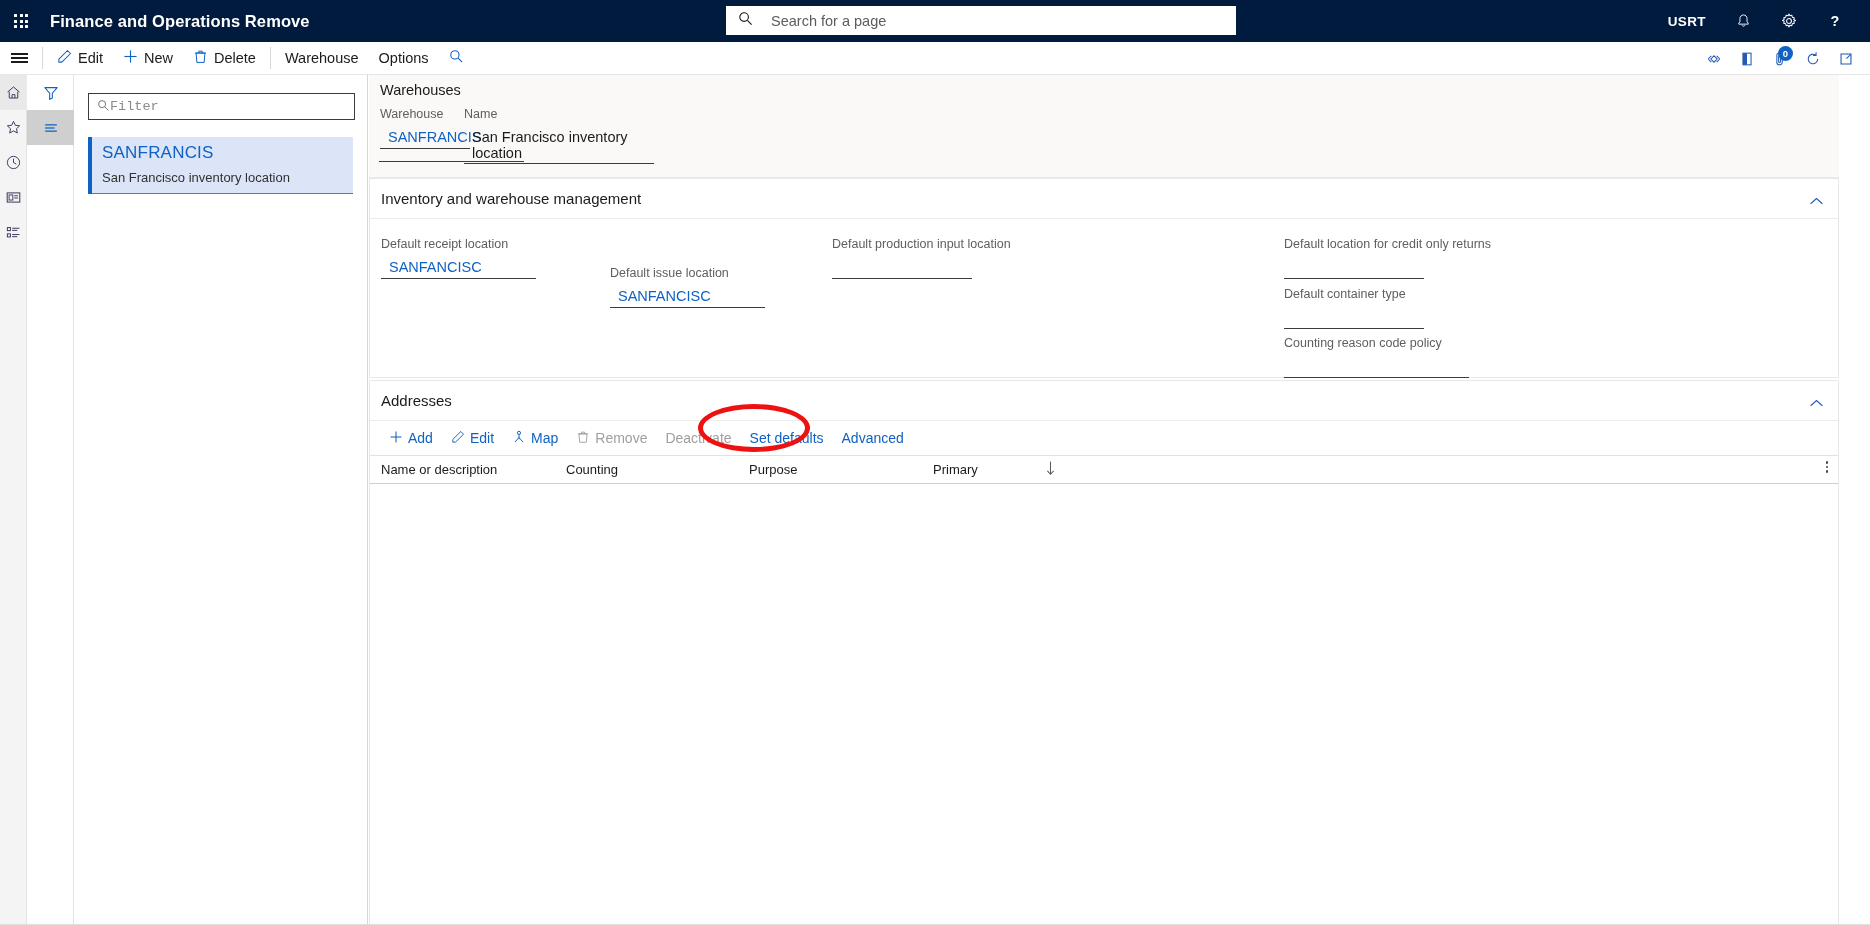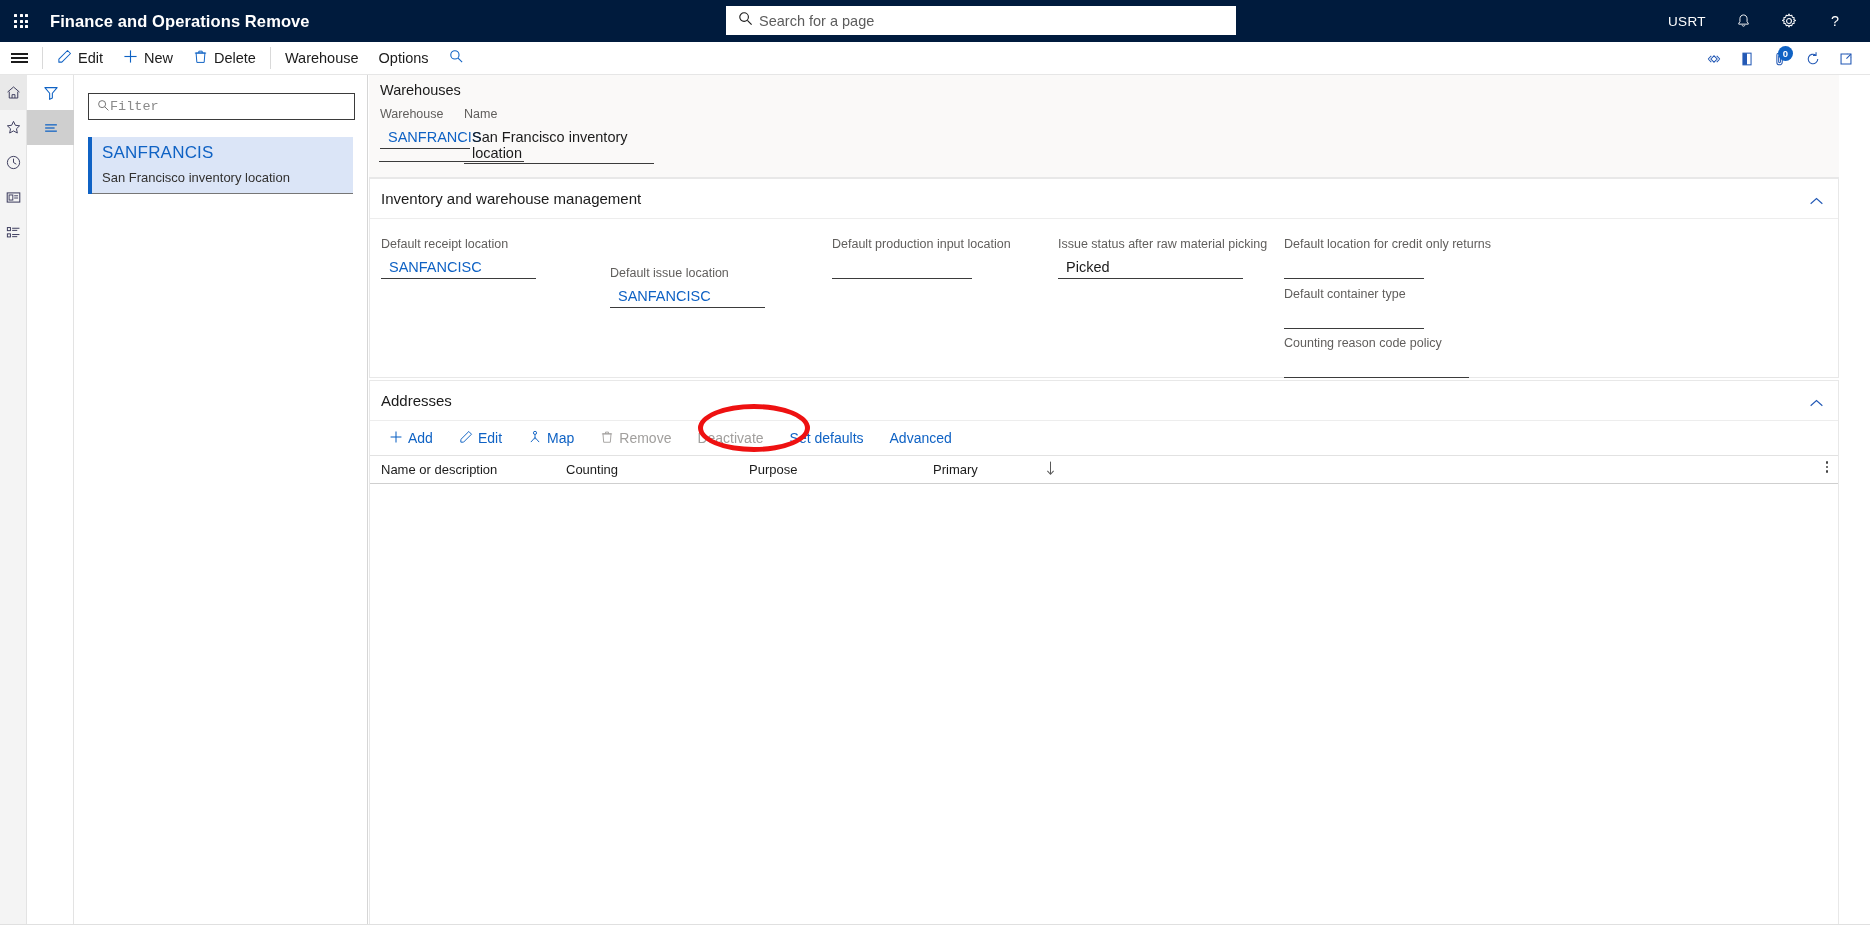--- a/index.html
+++ b/index.html
@@ -36,27 +36,27 @@
   .searchwrap {
     position: absolute; left: 726px; top: 6px;
     width: 510px; height: 29px;
     background: #ffffff;
     display: flex; align-items: center;
   }
   .searchwrap .mag { margin-left: 12px; flex: 0 0 auto; }
   .search-input {
     border: none; outline: none; background: transparent;
     font-family: "Liberation Sans", sans-serif;
-    font-size: 14.5px; color: #333; margin-left: 6px;
+    font-size: 14.5px; color: #333; margin-left: 18px;
     width: 440px; height: 27px;
   }
   .search-input::placeholder { color: #5c5c5c; }
   .topbar-right {
     position: absolute; right: 12px; top: 0; height: 42px;
-    display: flex; align-items: center; gap: 0px;
+    display: flex; align-items: center; gap: 0px; font-weight: bold;
   }
   .usrt { color: #fff; font-size: 13.5px; padding: 0 14px; cursor: pointer; letter-spacing:0.4px;}
   .tb-icon {
     width: 46px; height: 42px;
     display: flex; align-items: center; justify-content: center;
     cursor: pointer;
   }
 
   
   .cmdbar {
@@ -206,21 +206,21 @@
   .chev {
     position: absolute; right: 14px; top: 13px;
     cursor: pointer;
   }
 
   .sec-body { position: relative; }
 
   
   .addr-toolbar {
     height: 34px; display: flex; align-items: flex-start;
-    padding-left: 10px; gap: 8px;
+    padding-left: 10px; gap: 0px;
   }
   .at-btn {
     display: flex; align-items: center; gap: 5px;
     height: 34px; padding: 0 9px;
     font-size: 14px; color: #0F62C4; cursor: pointer;
     white-space: nowrap;
   }
   .at-btn.disabled { color: #a19f9d; cursor: default; }
 
   
@@ -520,24 +520,20 @@
       <div class="fld" style="left:240px; top:18px; width:155px;margin-top:29px;">
         <div class="fld-label">Default issue location</div>
         <div class="fld-val link">SANFANCISC</div>
       </div>
 
       <div class="fld" style="left:462px; top:18px; width:140px;">
         <div class="fld-label">Default production input location</div>
         <div class="fld-val empty">&nbsp;</div>
       </div>
 
-      <div class="fld" style="left:688px; top:18px; width:185px;">
-        <div class="fld-label">Issue status after raw material picking</div>
-        <div class="fld-val">Picked</div>
-      </div>
 
       <div class="fld" style="left:914px; top:18px; width:140px;">
         <div class="fld-label">Default location for credit only returns</div>
         <div class="fld-val empty">&nbsp;</div>
       </div>
 
       <div class="fld" style="left:914px; top:68px; width:140px;">
         <div class="fld-label">Default container type</div>
         <div class="fld-val empty">&nbsp;</div>
       </div>

